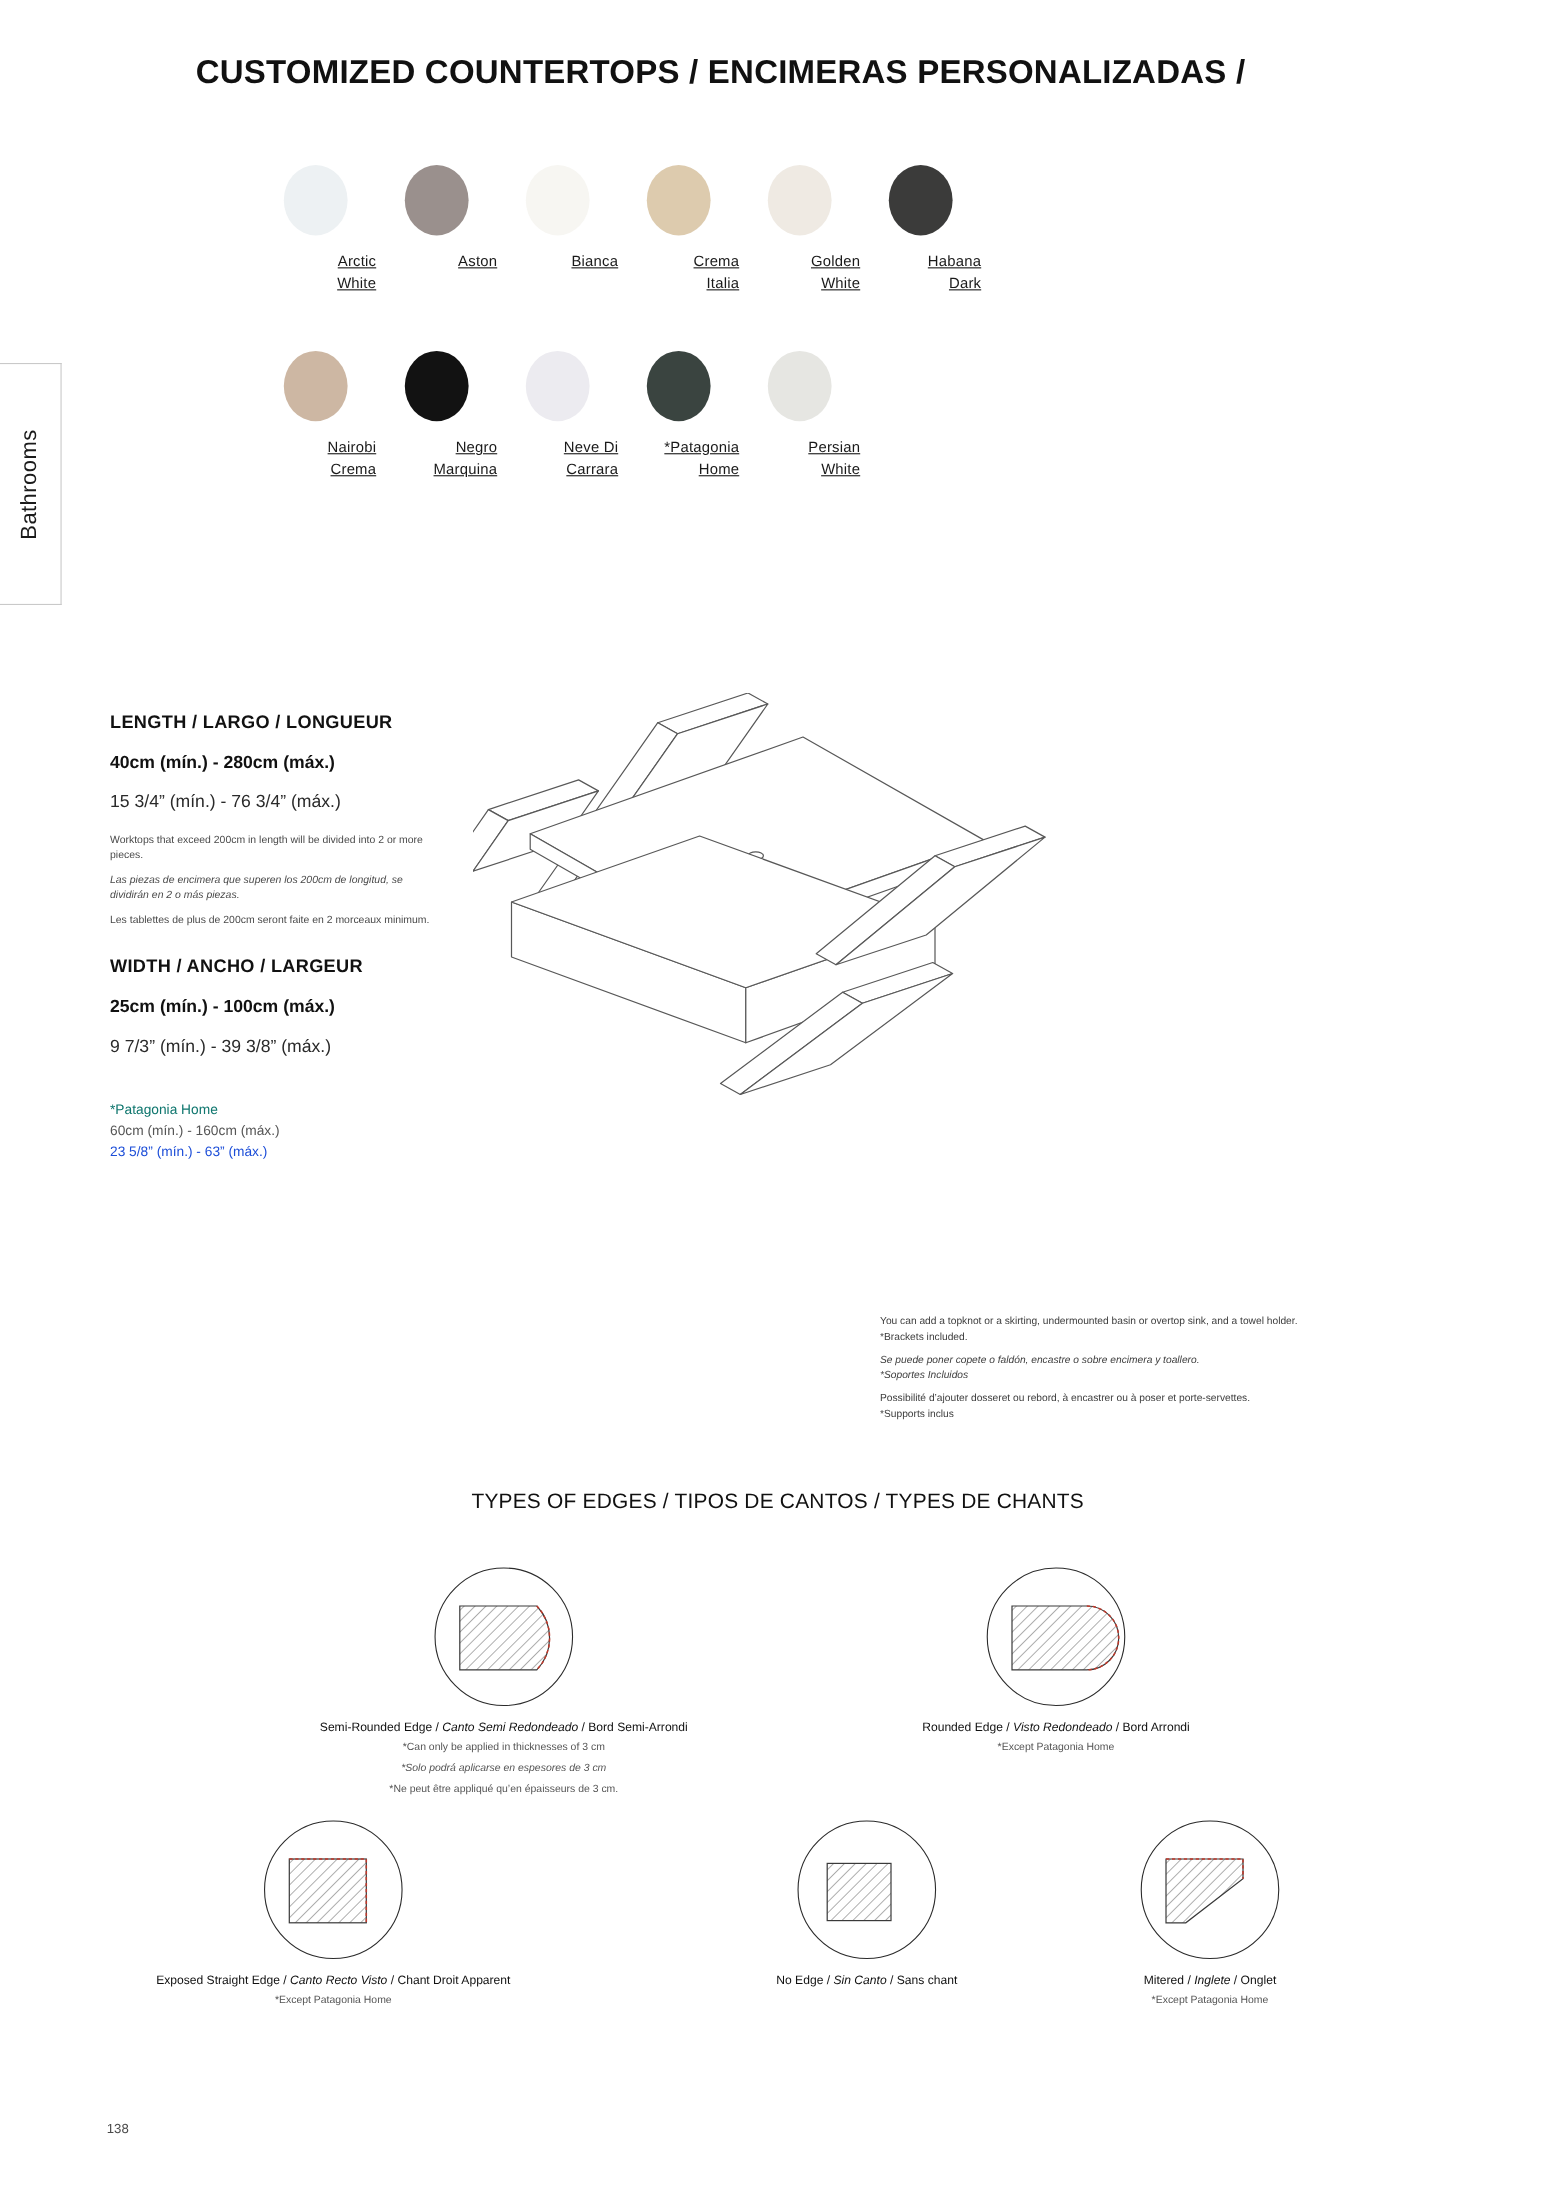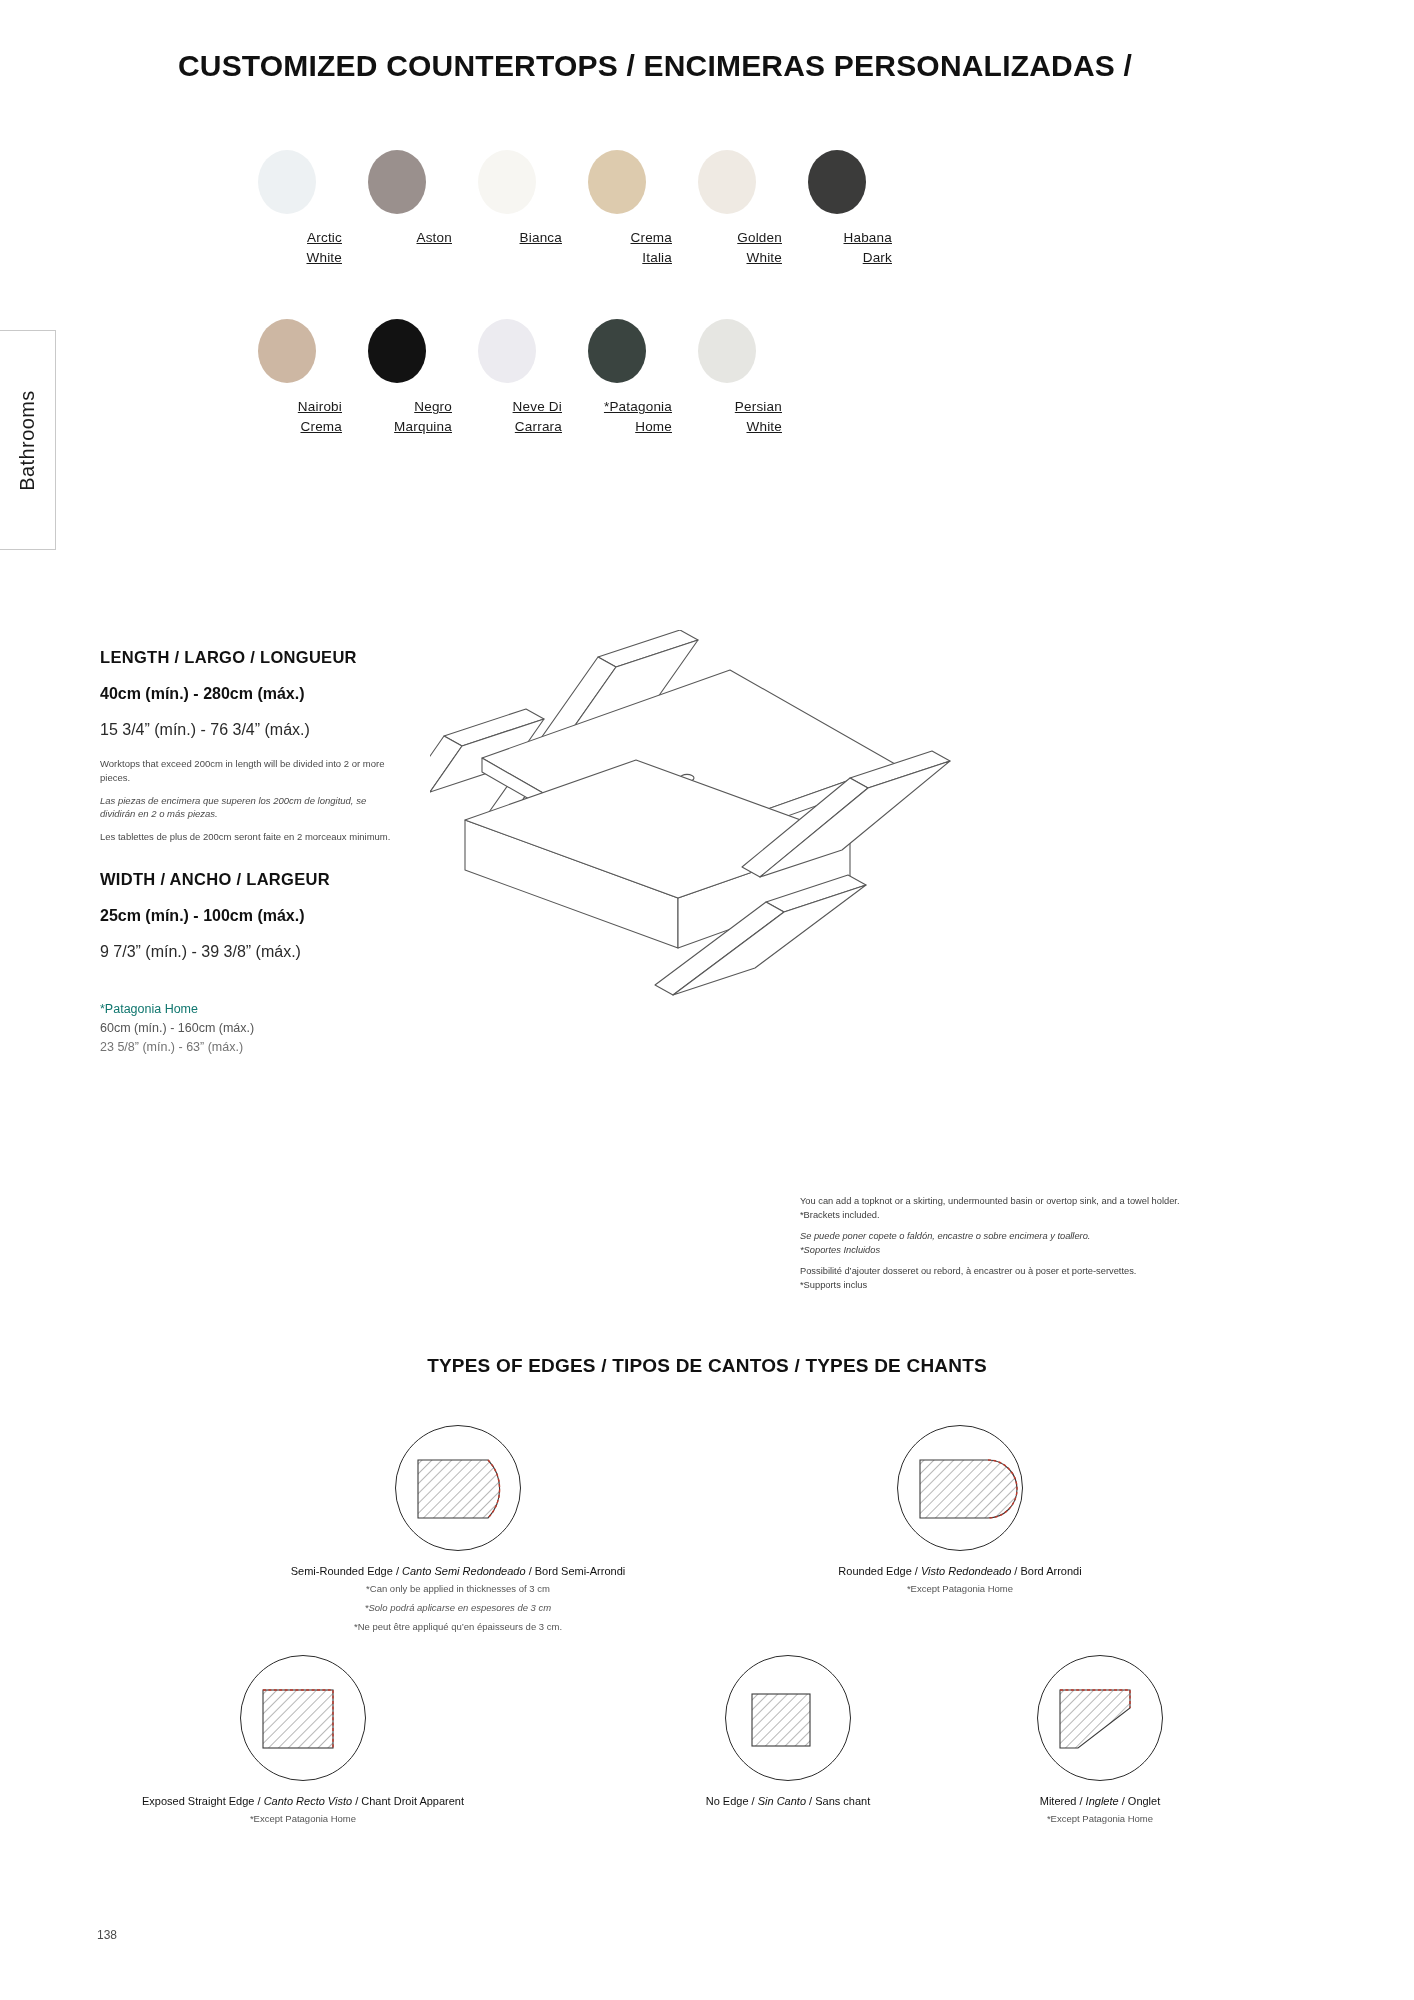--- a/index.html
+++ b/index.html
@@ -71,35 +71,35 @@
     margin-bottom: 18px; color: #111;
   }
   .dims .m1 { font-size: 16px; font-weight: bold; margin-bottom: 18px; color:#111;}
   .dims .m2 { font-size: 16px; margin-bottom: 18px; color:#2a2a2a;}
   .dims .note { font-size: 9.5px; line-height: 1.45; color: #4a4a4a; margin-bottom: 9px; }
   .dims .note.it { font-style: italic; }
   .dims-w { position: absolute; left: 100px; top: 870px; width: 300px; }
   .patagonia { position: absolute; left: 100px; top: 1000px; width: 300px; }
   .patagonia .p1 { font-size: 12.5px; color: #0f766e; line-height: 1.5; }
   .patagonia .p2 { font-size: 12.5px; color: #555; line-height: 1.5; }
-  .patagonia .p3 { font-size: 12.5px; color: #737373; line-height: 1.5; }
+  .patagonia .p3 { font-size: 12.5px; color: #1d4ed8; line-height: 1.5; }
 
   
   .iso { position: absolute; left: 430px; top: 630px; }
 
   
   .addnotes { position: absolute; left: 800px; top: 1195px; width: 520px; }
   .addnotes p { font-size: 9.3px; line-height: 1.5; color: #3d3d3d; }
   .addnotes p.it { font-style: italic; }
   .addnotes .gap { margin-top: 7px; }
 
   
   .edges-title {
     position: absolute; left: 0; top: 1355px; width: 1414px;
-    text-align: center; font-size: 19px; font-weight: bold; letter-spacing: .2px;
+    text-align: center; font-size: 19px; font-weight: normal; letter-spacing: .2px;
     color: #111;
   }
   .edge-item { position: absolute; text-align: center; }
   .edge-circle {
     width: 126px; height: 126px; border-radius: 50%;
     border: 1.3px solid #2b2b2b;
     margin: 0 auto;
     position: relative; overflow: hidden;
   }
   .edge-cap {

